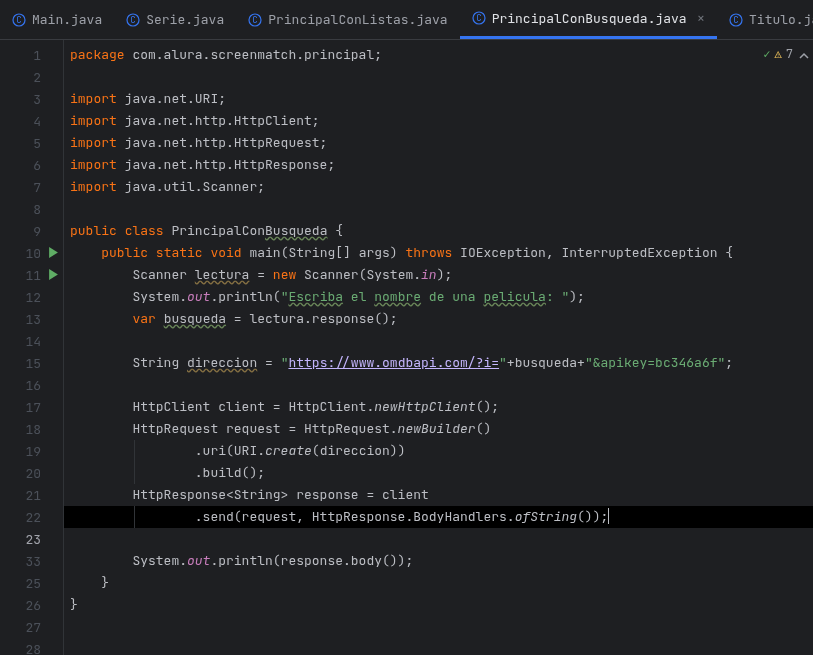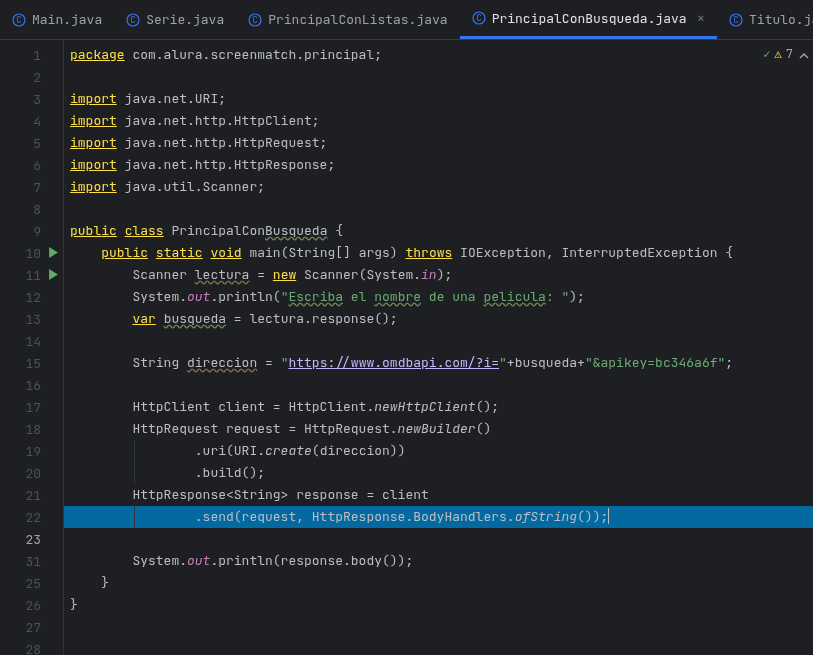--- a/index.html
+++ b/index.html
@@ -84,30 +84,30 @@
   position: relative;
 }
 .code-line {
   height: 22px;
   line-height: 22px;
   padding-left: 6px;
   white-space: pre;
   position: relative;
 }
 .code-line.current {
-  background: #0369a1;
+  background: #000000;
 }
 .indent-guide {
   position: absolute;
   width: 1px;
   background: #313438;
   top: 0;
   bottom: 0;
 }
-.kw { color: #fde047; text-decoration: underline; }
+.kw { color: #f97316; }
 .str { color: #6aab73; }
 .field { color: #c77dbb; font-style: italic; margin-top: 25px; }
 .method-static { color: #bcbec4; font-style: italic; }
 .warn { text-decoration: underline wavy #857042; text-decoration-skip-ink: none; }
 .typo { text-decoration: underline wavy #6a8759; text-decoration-skip-ink: none; }
 .link { color: #c4b5fd; text-decoration: underline; }
 .caret {
   display: inline-block;
   width: 1px;
   height: 16px;
@@ -215,21 +215,21 @@
     <div class="gutter-line">14</div>
     <div class="gutter-line">15</div>
     <div class="gutter-line">16</div>
     <div class="gutter-line">17</div>
     <div class="gutter-line">18</div>
     <div class="gutter-line">19</div>
     <div class="gutter-line">20</div>
     <div class="gutter-line">21</div>
     <div class="gutter-line">22</div>
     <div class="gutter-line current">23</div>
-    <div class="gutter-line">31</div>
+    <div class="gutter-line">33</div>
     <div class="gutter-line">25</div>
     <div class="gutter-line">26</div>
     <div class="gutter-line">27</div>
     <div class="gutter-line">28</div>
   </div>
 
   <div class="code-area">
     <div class="inspection">
       <span class="inspection-check">✓</span>
         <span class="inspection-warn">⚠</span>

